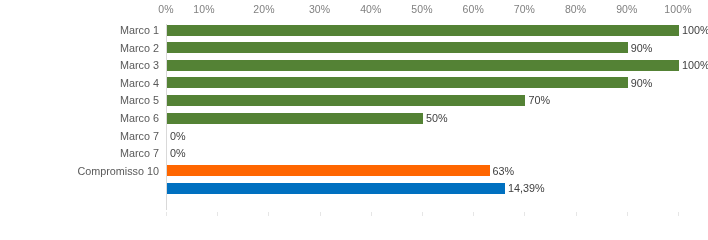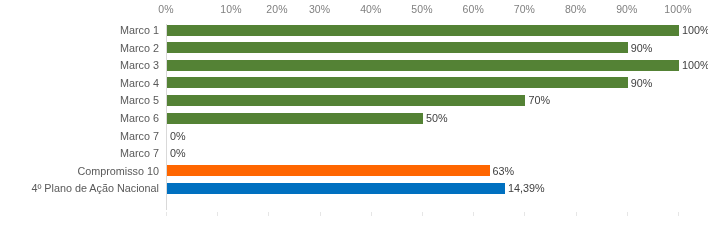--- a/index.html
+++ b/index.html
@@ -94,22 +94,22 @@
     background:#ffffff;
   }
 </style>
 </head>
 <body>
 
 <div id="chart-root">
 
   <div id="x-axis">
       <div class="xtick" style="left: 0px; color: rgb(128, 128, 128);">0%</div>
-      <div class="xtick" style="left: 65px; color: rgb(128, 128, 128);">10%</div>
-      <div class="xtick" style="left: 111px; color: rgb(128, 128, 128);">20%</div>
+      <div class="xtick" style="left: 38px; color: rgb(128, 128, 128);">10%</div>
+      <div class="xtick" style="left: 98px; color: rgb(128, 128, 128);">20%</div>
       <div class="xtick" style="left: 153.6px; color: rgb(128, 128, 128);">30%</div>
       <div class="xtick" style="left: 204.8px; color: rgb(128, 128, 128);">40%</div>
       <div class="xtick" style="left: 256px; color: rgb(128, 128, 128);">50%</div>
       <div class="xtick" style="left: 307.2px; color: rgb(128, 128, 128);">60%</div>
       <div class="xtick" style="left: 358.4px; color: rgb(128, 128, 128);">70%</div>
       <div class="xtick" style="left: 409.6px; color: rgb(128, 128, 128);">80%</div>
       <div class="xtick" style="left: 460.8px; color: rgb(128, 128, 128);">90%</div>
       <div class="xtick" style="left: 512px; color: rgb(128, 128, 128);">100%</div>
     </div>
 
@@ -152,21 +152,20 @@
       <div class="row" style="top: 123.2px;">
         <div class="cat-label" style="color: rgb(89, 89, 89);">Marco 7</div>
         <div class="val-label" style="left: 170px; color: rgb(64, 64, 64);">0%</div>
       </div>
       <div class="row" style="top: 140.8px; text-decoration: underline;">
         <div class="cat-label" style="color: rgb(89, 89, 89);">Compromisso 10</div>
         <div class="bar" style="width: 322.56px; background: rgb(255, 102, 0);"></div>
         <div class="val-label" style="left: 492.56px; color: rgb(64, 64, 64);">63%</div>
       </div>
       <div class="row" style="top: 158.4px;">
-        <div class="cat-label" style="color: rgb(89, 89, 89);">4º Plano de Ação Nacional</div>
         <div class="bar" style="width: 337.971px; background: rgb(0, 112, 192);"></div>
         <div class="val-label" style="left: 507.971px; color: rgb(64, 64, 64);">14,39%</div>
       </div>
     </div>
 
   <div id="bottom-axis-line"></div>
   <div id="bottom-ticks">
       <div class="btick" style="left: 0px;"></div>
       <div class="btick" style="left: 51.2px;"></div>
       <div class="btick" style="left: 102.4px;"></div>

